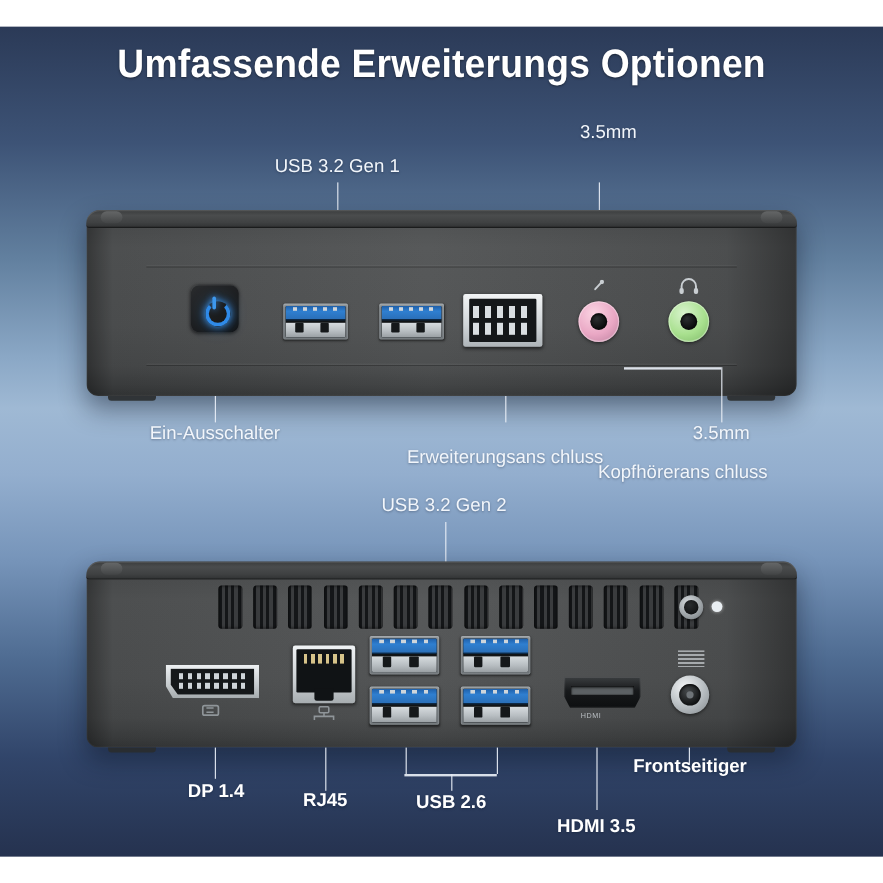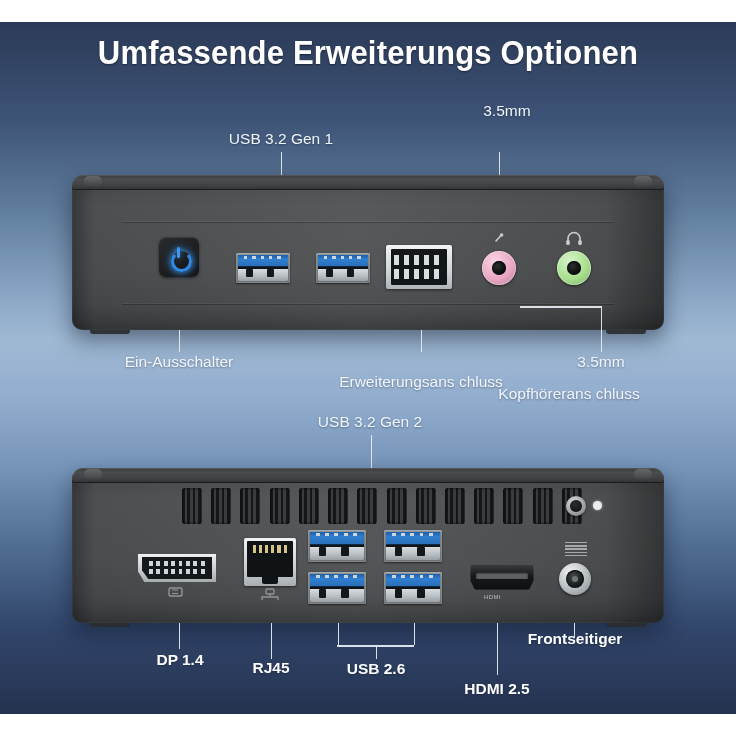--- a/index.html
+++ b/index.html
@@ -378,16 +378,16 @@
   <div class="vline" style="left:337.5px;top:623px;height:22px;"></div>
   <div class="vline" style="left:413.5px;top:623px;height:22px;"></div>
   <div class="hline" style="left:337px;top:645px;width:77px;"></div>
   <div class="vline" style="left:375.5px;top:645px;height:14px;"></div>
   <div class="vline" style="left:496.5px;top:623px;height:52px;"></div>
   <div class="vline" style="left:573.5px;top:623px;height:14px;"></div>
 
   <div class="lbl bold" style="left:128px;top:650px;width:104px;">DP 1.4</div>
   <div class="lbl bold" style="left:224px;top:658px;width:94px;">RJ45</div>
   <div class="lbl bold" style="left:325px;top:659px;width:102px;">USB 2.6</div>
-  <div class="lbl bold" style="left:439px;top:679px;width:116px;">HDMI 2.5</div>
+  <div class="lbl bold" style="left:439px;top:679px;width:116px;">HDMI 3.5</div>
   <div class="lbl bold" style="left:487px;top:629px;width:176px;">Frontseitiger</div>
 
 </div>
 
 </body></html>

